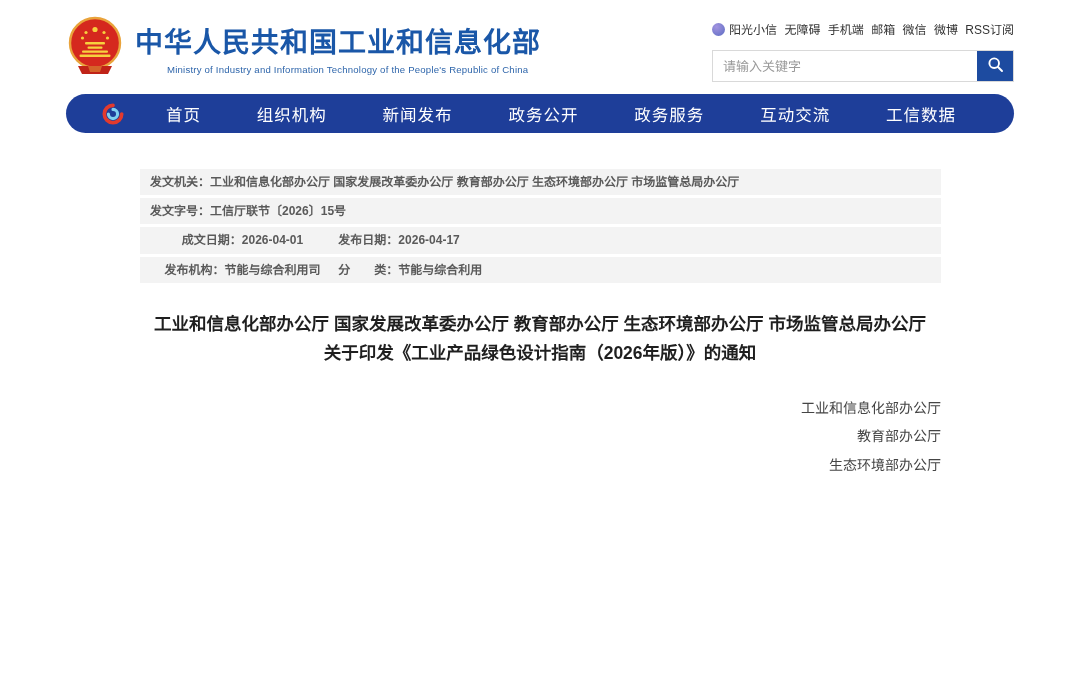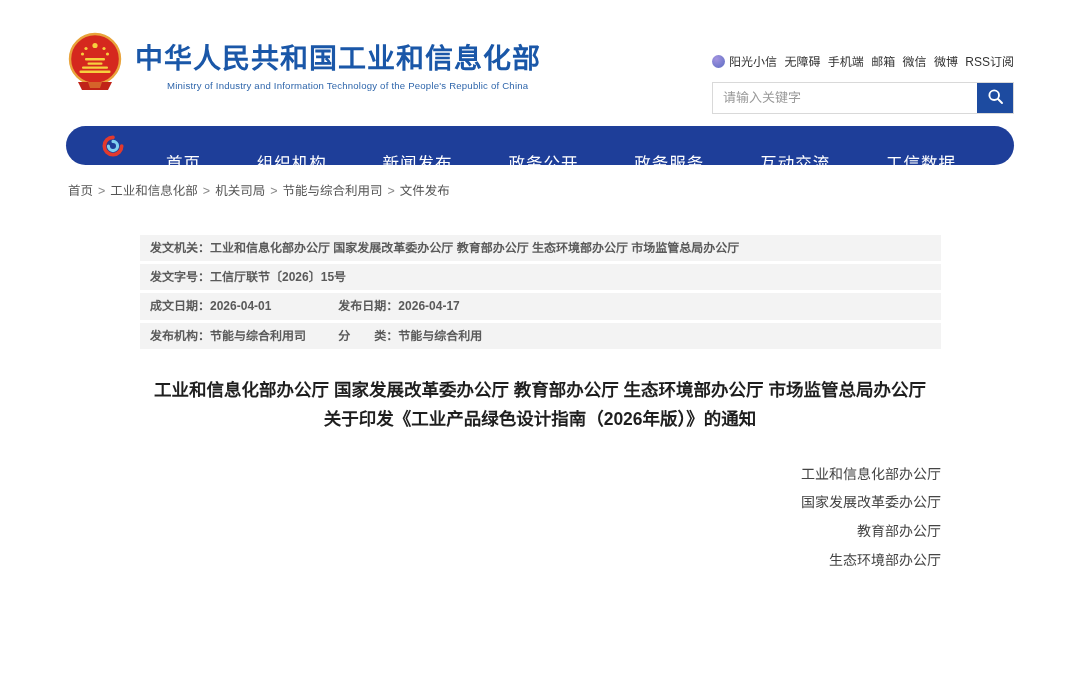--- a/index.html
+++ b/index.html
@@ -1,56 +1,56 @@
 <!DOCTYPE html>
 <html lang="zh-CN"><head>
 <meta charset="utf-8">
 <style>
   * { margin:0; padding:0; box-sizing:border-box; }
   html,body { width:1080px; height:677px; overflow:hidden; background:#fff;
               font-family:"Liberation Sans","DejaVu Sans",sans-serif; }
-  a { text-decoration:none; color:inherit; cursor:pointer;margin-top:32px; }
+  a { text-decoration:none; color:inherit; cursor:pointer; }
 
   .page { position:relative; width:1080px; height:677px; background:#fff; }
 
   
   .header { display:flex; justify-content:space-between; align-items:center;
             padding:13px 66px 0 66px; }
   .brand { display:flex; align-items:center; gap:11px; }
   .brand-text .site-title { font-size:28px; font-weight:bold; color:#1a57a8; letter-spacing:1px; }
   .brand-text .site-subtitle { font-size:9.6px; color:#2f66ab; margin-top:4px; letter-spacing:.2px;margin-left:32px; }
 
   .header-right { width:302px; }
   .top-links { display:flex; align-items:center; justify-content:space-between;
                font-size:12px; color:#333; margin-top:7px; white-space:nowrap; }
   .chat-dot { display:inline-block; width:13px; height:13px; border-radius:50%;
               background:radial-gradient(circle at 35% 30%, #a394e0, #5b6cc2); margin-right:4px; vertical-align:-2px; }
   .searchbar { margin-top:13px; display:flex; height:32px; border:1px solid #d9d9d9; background:#fff; }
   .searchbar input { flex:1; border:none; outline:none; padding:0 10px; font-size:13px; color:#333;
-                     font-family:Liberation Serif, serif; }
+                     font-family:Liberation Sans, sans-serif; }
   .searchbar input::placeholder { color:#9a9a9a; }
   .search-btn { width:36px; height:30px; background:#1d4ba0; border:none; cursor:pointer;
                 display:flex; align-items:center; justify-content:center; }
 
   
   .nav { margin:12px 66px 0 66px; height:39px; background:#1e3e99; border-radius:20px;
          display:flex; align-items:center; padding:0 30px 0 36px; }
   .nav-logo { display:flex; align-items:center; margin-right:14px; }
   .nav-items { flex:1; display:flex; justify-content:space-around; }
   .nav-item { color:#fff; font-size:16.5px; letter-spacing:1px; }
 
   
   .breadcrumb { margin:15px 66px 0 68px; font-size:12.5px; color:#555; }
   .breadcrumb .sep { color:#8a8a8a; padding:0 5px; }
 
   
   .meta { width:801px; margin:36px 0 0 140px; }
   .meta-row { background:#f3f3f3; padding:5px 10px 5px 10px; margin-bottom:3px;
               font-size:12px; color:#5a5a5a; line-height:1.35;font-weight:bold; }
-  .meta-cell-first { display:inline-block; width:185px; }
+  .meta-cell-first { display:inline-block; width:185px;text-align:center; }
   .meta-label { white-space:pre; }
 
   
   .doc-title { margin:27px 70px 0 70px; text-align:center; font-weight:bold;
                font-size:17.5px; color:#1f1f1f; line-height:1.65; }
   .doc-body { margin:36px 66px 0 133px; width:814px; font-size:14px; color:#454545; line-height:1.92; }
   .doc-body p.indent { text-indent:2em; }
   .signature { margin:26px 139px 0 0; text-align:right; font-size:14px; color:#454545; line-height:2.05; }
 </style>
 </head>
@@ -118,23 +118,20 @@
       <a class="nav-item">首页</a>
       <a class="nav-item">组织机构</a>
       <a class="nav-item">新闻发布</a>
       <a class="nav-item">政务公开</a>
       <a class="nav-item">政务服务</a>
       <a class="nav-item">互动交流</a>
       <a class="nav-item">工信数据</a>
     </div>
   </div>
 
-  <div class="breadcrumb">
-    <a>首页</a><span class="sep">&gt;</span><a>工业和信息化部</a><span class="sep">&gt;</span><a>机关司局</a><span class="sep">&gt;</span><a>节能与综合利用司</a><span class="sep">&gt;</span><a>文件发布</a>
-  </div>
 
   <div class="meta">
     <div class="meta-row">
       <span class="meta-label">发文机关：</span><span>工业和信息化部办公厅 国家发展改革委办公厅 教育部办公厅 生态环境部办公厅 市场监管总局办公厅</span>
     </div>
     <div class="meta-row">
       <span class="meta-label">发文字号：</span><span>工信厅联节〔2026〕15号</span>
     </div>
     <div class="meta-row">
       <span class="meta-cell-first"><span class="meta-label">成文日期：</span><span>2026-04-01</span></span>
@@ -147,19 +144,18 @@
   </div>
 
   <div class="doc-title">
     <div>工业和信息化部办公厅 国家发展改革委办公厅 教育部办公厅 生态环境部办公厅 市场监管总局办公厅</div>
     <div>关于印发《工业产品绿色设计指南（2026年版）》的通知</div>
   </div>
 
 
   <div class="signature">
     <div>工业和信息化部办公厅</div>
-    <div>国家发展改革委办公厅</div>
     <div>教育部办公厅</div>
     <div>生态环境部办公厅</div>
 
   </div>
 
 </div>
 
 </body></html>

